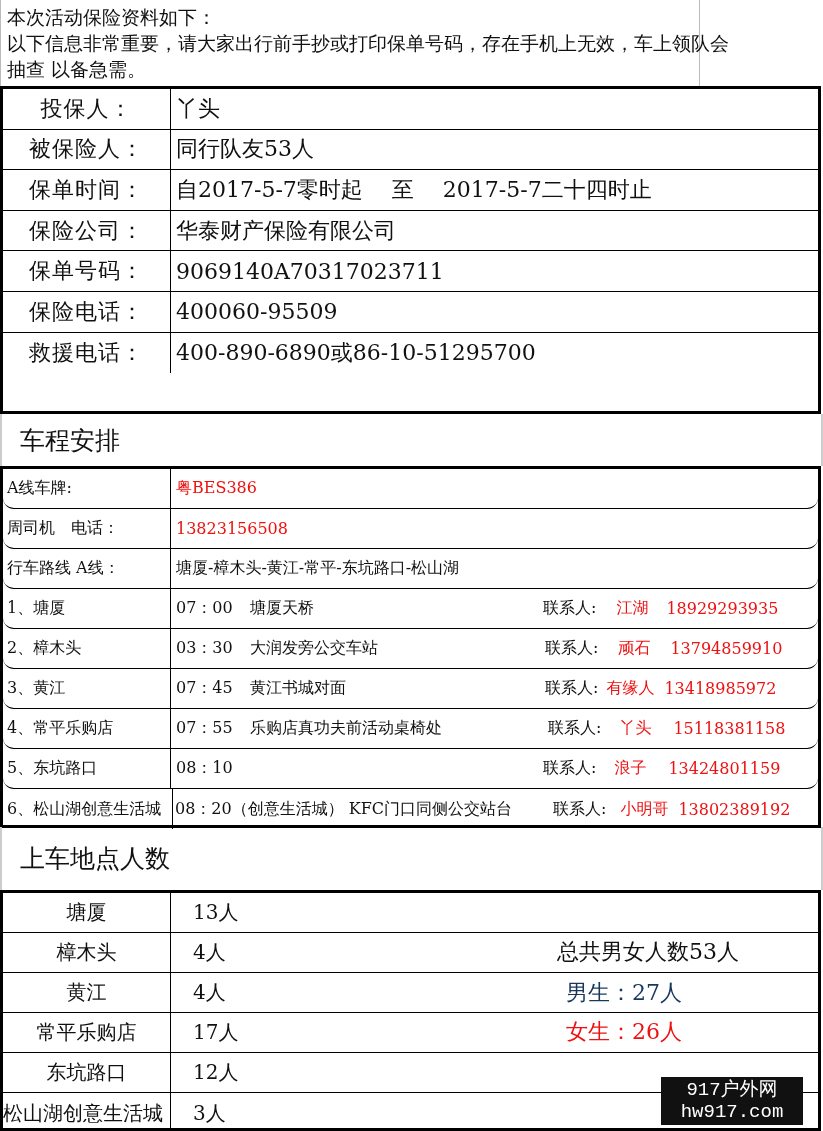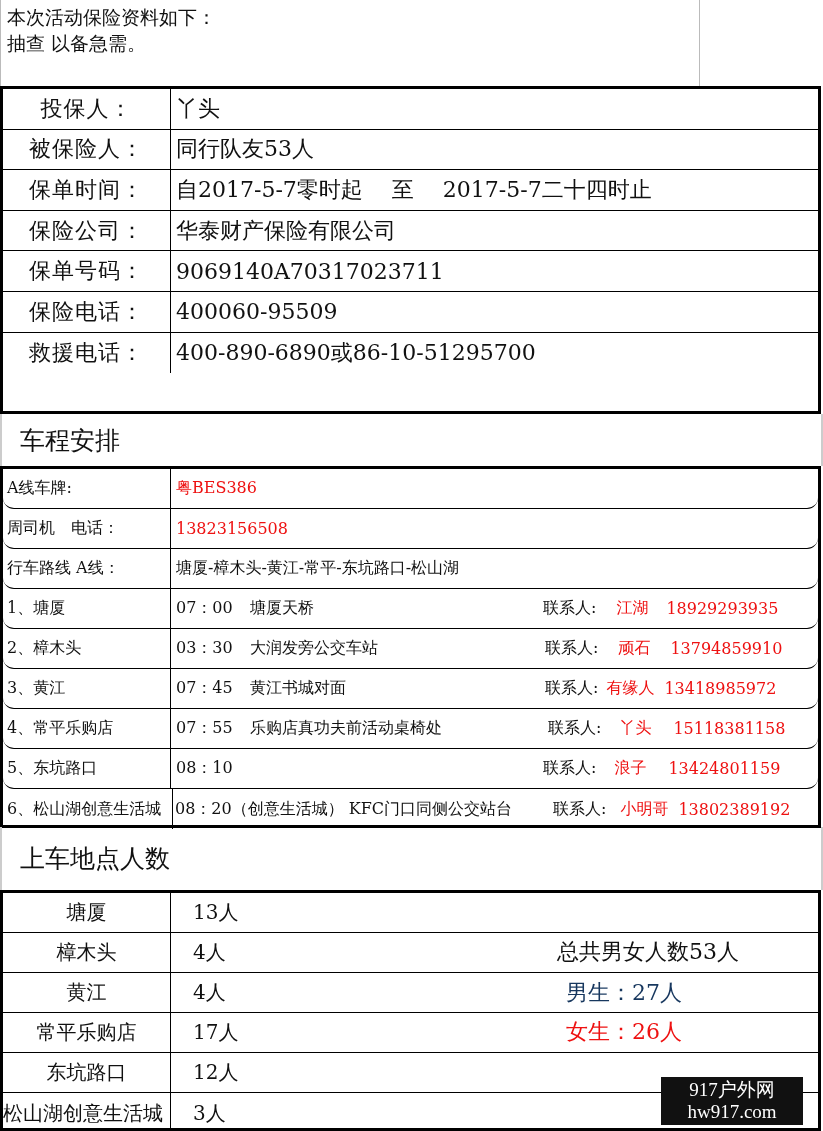--- a/index.html
+++ b/index.html
@@ -32,27 +32,28 @@
   .stop-time { width:74px; display:inline-block; }
   .stop-place { display:inline-block; }
   .contact { position:absolute; display:flex; align-items:center; }
   
   #board { top:890px; height:241px; border-bottom:3px solid #000; }
   #board .row { height:40px; font-size:20px; }
   #board .lbl { justify-content:center; }
   #board .val { padding-left:22px; }
   .summary { position:absolute; font-size:22px; white-space:nowrap; }
   .watermark { position:absolute; left:661px; top:1077px; width:142px; height:48px; background:#111; color:#fff;
-               font-family:Liberation Serif, serif; font-size:19px; line-height:22px; text-align:center; padding-top:2px; box-sizing:border-box; }
+               font-family:Liberation Mono, monospace; font-size:19px; line-height:22px; text-align:center; padding-top:2px; box-sizing:border-box; }
 </style>
 </head>
 <body>
 
 <div class="intro">
   <div>本次活动保险资料如下：</div>
+  <div>以下信息非常重要，请大家出行前手抄或打印保单号码，存在手机上无效，车上领队会</div>
   <div>抽查 以备急需。</div>
 </div>
 
 <div class="tbl" id="ins">
   <div class="row">
     <div class="lbl">投保人：</div>
     <div class="val">丫头</div>
   </div>
   <div class="row">
     <div class="lbl">被保险人：</div>

